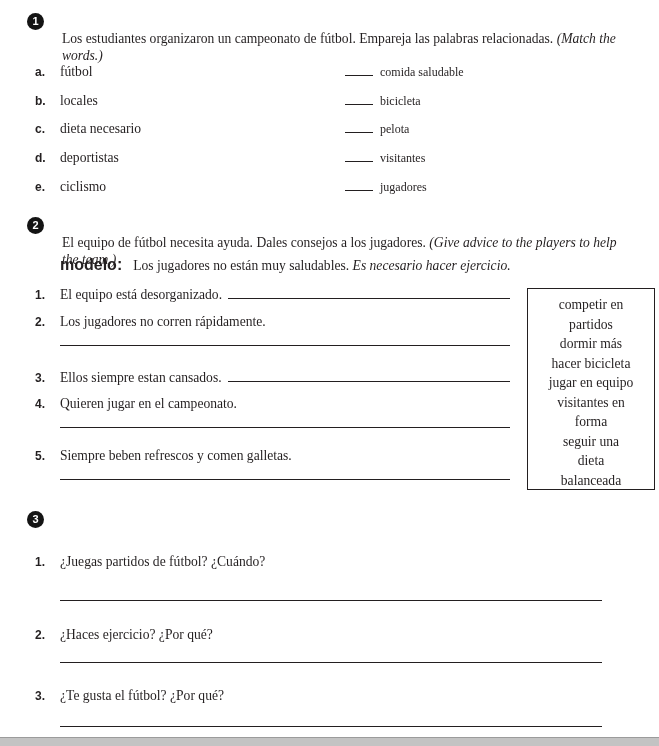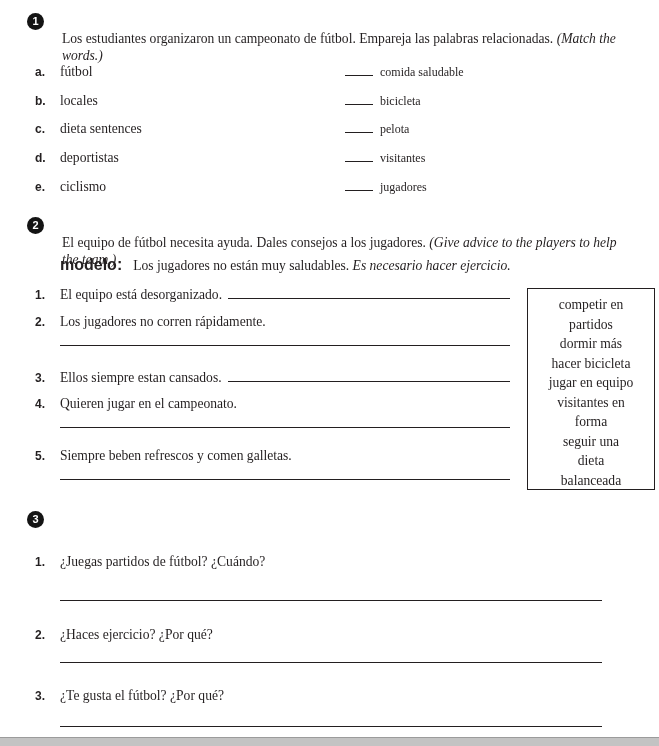--- a/index.html
+++ b/index.html
@@ -46,21 +46,21 @@
   <p class="instr" style="top:12px"><span>Los estudiantes organizaron un campeonato de fútbol. Empareja las palabras relacionadas.</span> <span class="en">(Match the words.)</span></p>
 
   <div class="match-grid">
     <div class="match-row">
       <span class="ltr">a.</span><span class="lword">fútbol</span><span class="mblank"></span><span class="rword">comida saludable</span>
     </div>
     <div class="match-row">
       <span class="ltr">b.</span><span class="lword">locales</span><span class="mblank"></span><span class="rword">bicicleta</span>
     </div>
     <div class="match-row">
-      <span class="ltr">c.</span><span class="lword">dieta sentences</span><span class="mblank"></span><span class="rword">pelota</span>
+      <span class="ltr">c.</span><span class="lword">dieta necesario</span><span class="mblank"></span><span class="rword">pelota</span>
     </div>
     <div class="match-row">
       <span class="ltr">d.</span><span class="lword">deportistas</span><span class="mblank"></span><span class="rword">visitantes</span>
     </div>
     <div class="match-row">
       <span class="ltr">e.</span><span class="lword">ciclismo</span><span class="mblank"></span><span class="rword">jugadores</span>
     </div>
   </div>
 
   <span class="badge" style="top:217px">2</span>

